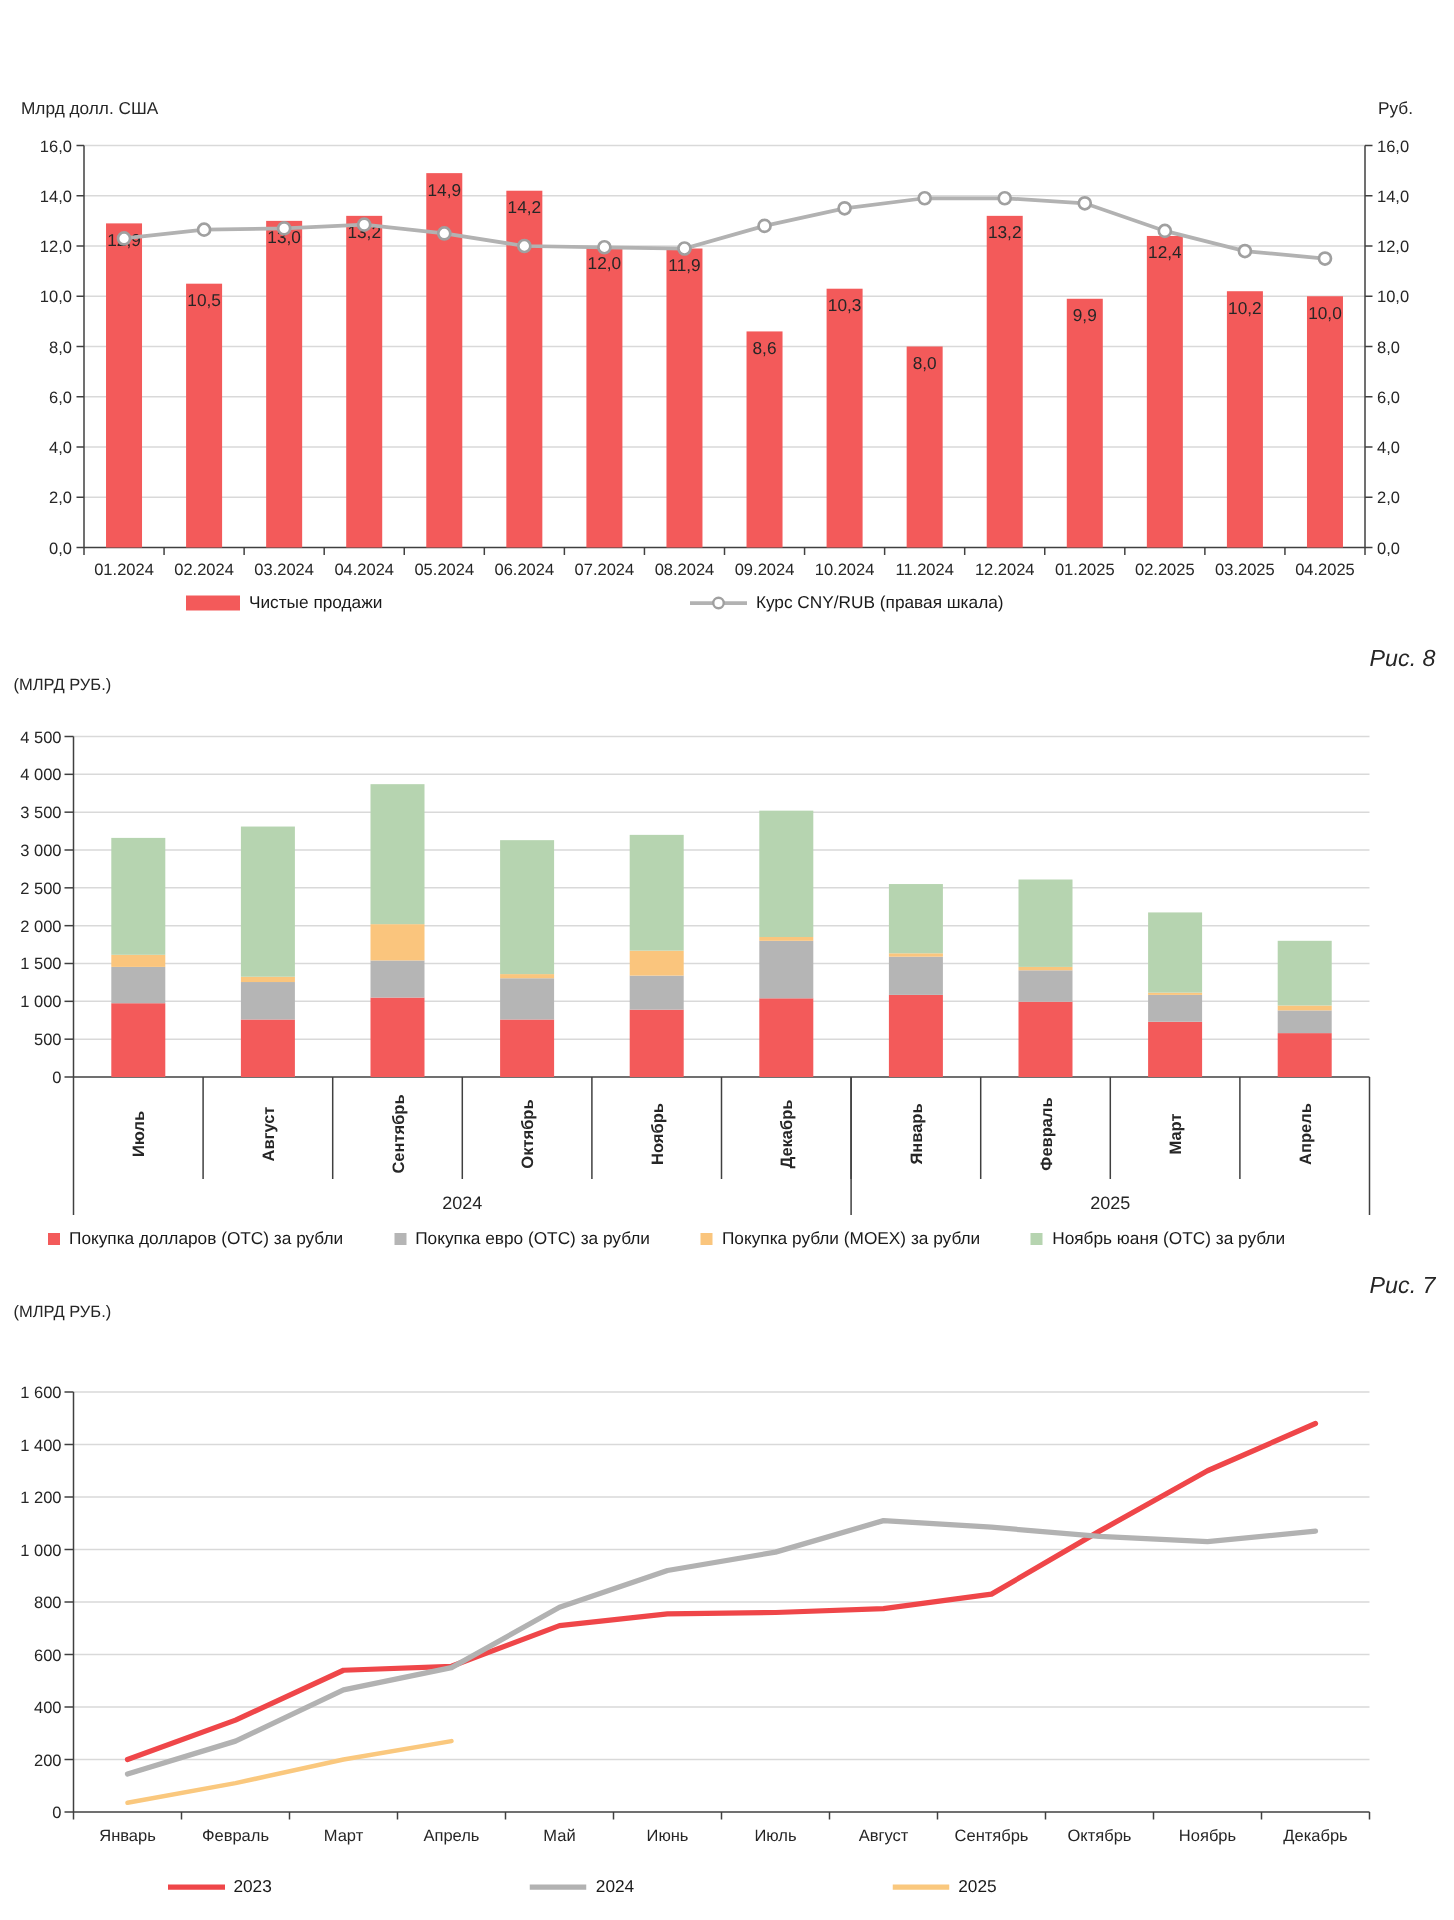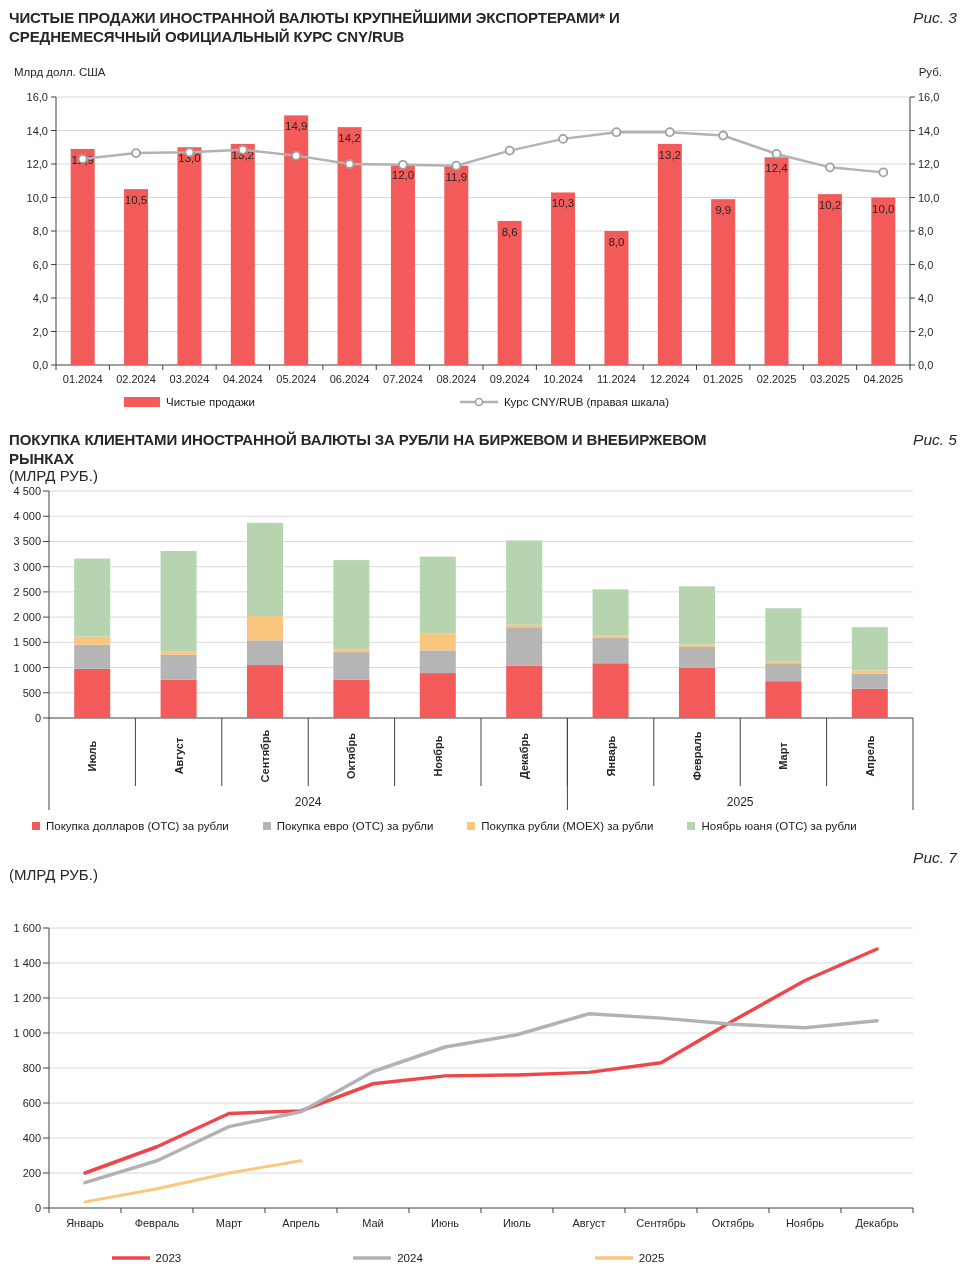--- a/index.html
+++ b/index.html
@@ -3,39 +3,35 @@
 <meta charset="utf-8">
 <style>
   html,body{margin:0;padding:0;background:#fff;}
   .page{position:relative;width:969px;height:1280px;background:#ffffff;
         font-family:"Liberation Sans",sans-serif;color:#262626;overflow:hidden;}
   .figure{position:absolute;left:0;width:969px;}
   .fig-head{display:flex;align-items:flex-start;padding:0 12px 0 9px;}
   .fig-title{margin:0;font-size:15px;line-height:19px;font-weight:bold;
              max-width:760px;color:#262626;letter-spacing:-0.1px;}
   .fig-num{margin-left:auto;font-style:italic;font-size:15.5px;line-height:19px;color:#262626;white-space:nowrap;}
-  .fig-sub{font-size:15px;line-height:14px;margin:1px 0 0 9px;color:#262626;}
+  .fig-sub{font-size:11px;line-height:14px;margin:1px 0 0 9px;color:#262626;}
   svg.chart{position:absolute;left:0;display:block;}
   svg text{font-family:"Liberation Sans",sans-serif;fill:#262626;}
   .legend{position:absolute;display:flex;align-items:center;font-size:11.5px;color:#1a1a1a;justify-content:space-between;}
   .legend .item{display:flex;align-items:center;gap:6px;white-space:nowrap;}
   .sw-bar{width:36px;height:10px;display:inline-block;}
   .sw-square{width:8px;height:8px;display:inline-block;margin-top:-1px;}
   .legend svg{display:block;}
 </style>
 </head>
 <body>
 
 <div class="page">
 
   <section class="figure" style="top:8px;height:422px;">
-    <div class="fig-head">
-      <h2 class="fig-title">ЧИСТЫЕ ПРОДАЖИ ИНОСТРАННОЙ ВАЛЮТЫ КРУПНЕЙШИМИ ЭКСПОРТЕРАМИ* И СРЕДНЕМЕСЯЧНЫЙ ОФИЦИАЛЬНЫЙ КУРС CNY/RUB</h2>
-      <div class="fig-num">Рис. 3</div>
-    </div>
     <svg class="chart" id="svg-fig3" style="top:52px;" width="969" height="336">
         <text x="14" y="16" font-size="11.5">Млрд долл. США</text>
         <text x="942" y="16" font-size="11.5" text-anchor="end">Руб.</text>
         <g>
           <line x1="56" y1="271.5" x2="910" y2="271.5" stroke="#d9d9d9" stroke-width="1"></line>
           <line x1="56" y1="238" x2="910" y2="238" stroke="#d9d9d9" stroke-width="1"></line>
           <line x1="56" y1="204.5" x2="910" y2="204.5" stroke="#d9d9d9" stroke-width="1"></line>
           <line x1="56" y1="171" x2="910" y2="171" stroke="#d9d9d9" stroke-width="1"></line>
           <line x1="56" y1="137.5" x2="910" y2="137.5" stroke="#d9d9d9" stroke-width="1"></line>
           <line x1="56" y1="104" x2="910" y2="104" stroke="#d9d9d9" stroke-width="1"></line>
@@ -182,22 +178,21 @@
             <line x1="0" y1="5" x2="38" y2="5" stroke="#b2b2b2" stroke-width="2.5"></line>
             <circle cx="19" cy="5" r="3.5" fill="#ffffff" stroke="#a0a0a0" stroke-width="1.6"></circle>
           </svg>
           <span>Курс CNY/RUB (правая шкала)</span>
         </span>
       </div>
   </section>
 
   <section class="figure" style="top:430px;height:418px;">
     <div class="fig-head">
-      <h2 class="fig-title">ПОКУПКА КЛИЕНТАМИ ИНОСТРАННОЙ ВАЛЮТЫ ЗА РУБЛИ НА БИРЖЕВОМ И ВНЕБИРЖЕВОМ РЫНКАХ</h2>
-      <div class="fig-num">Рис. 5</div>
+      <div class="fig-num">Рис. 8</div>
     </div>
     <div class="fig-sub">(МЛРД РУБ.)</div>
     <svg class="chart" id="svg-fig5" style="top:38px;" width="969" height="344">
         <g>
           <line x1="49" y1="224.77777777777777" x2="913" y2="224.77777777777777" stroke="#d9d9d9" stroke-width="1"></line>
           <line x1="49" y1="199.55555555555554" x2="913" y2="199.55555555555554" stroke="#d9d9d9" stroke-width="1"></line>
           <line x1="49" y1="174.33333333333334" x2="913" y2="174.33333333333334" stroke="#d9d9d9" stroke-width="1"></line>
           <line x1="49" y1="149.11111111111111" x2="913" y2="149.11111111111111" stroke="#d9d9d9" stroke-width="1"></line>
           <line x1="49" y1="123.88888888888889" x2="913" y2="123.88888888888889" stroke="#d9d9d9" stroke-width="1"></line>
           <line x1="49" y1="98.66666666666669" x2="913" y2="98.66666666666669" stroke="#d9d9d9" stroke-width="1"></line>

